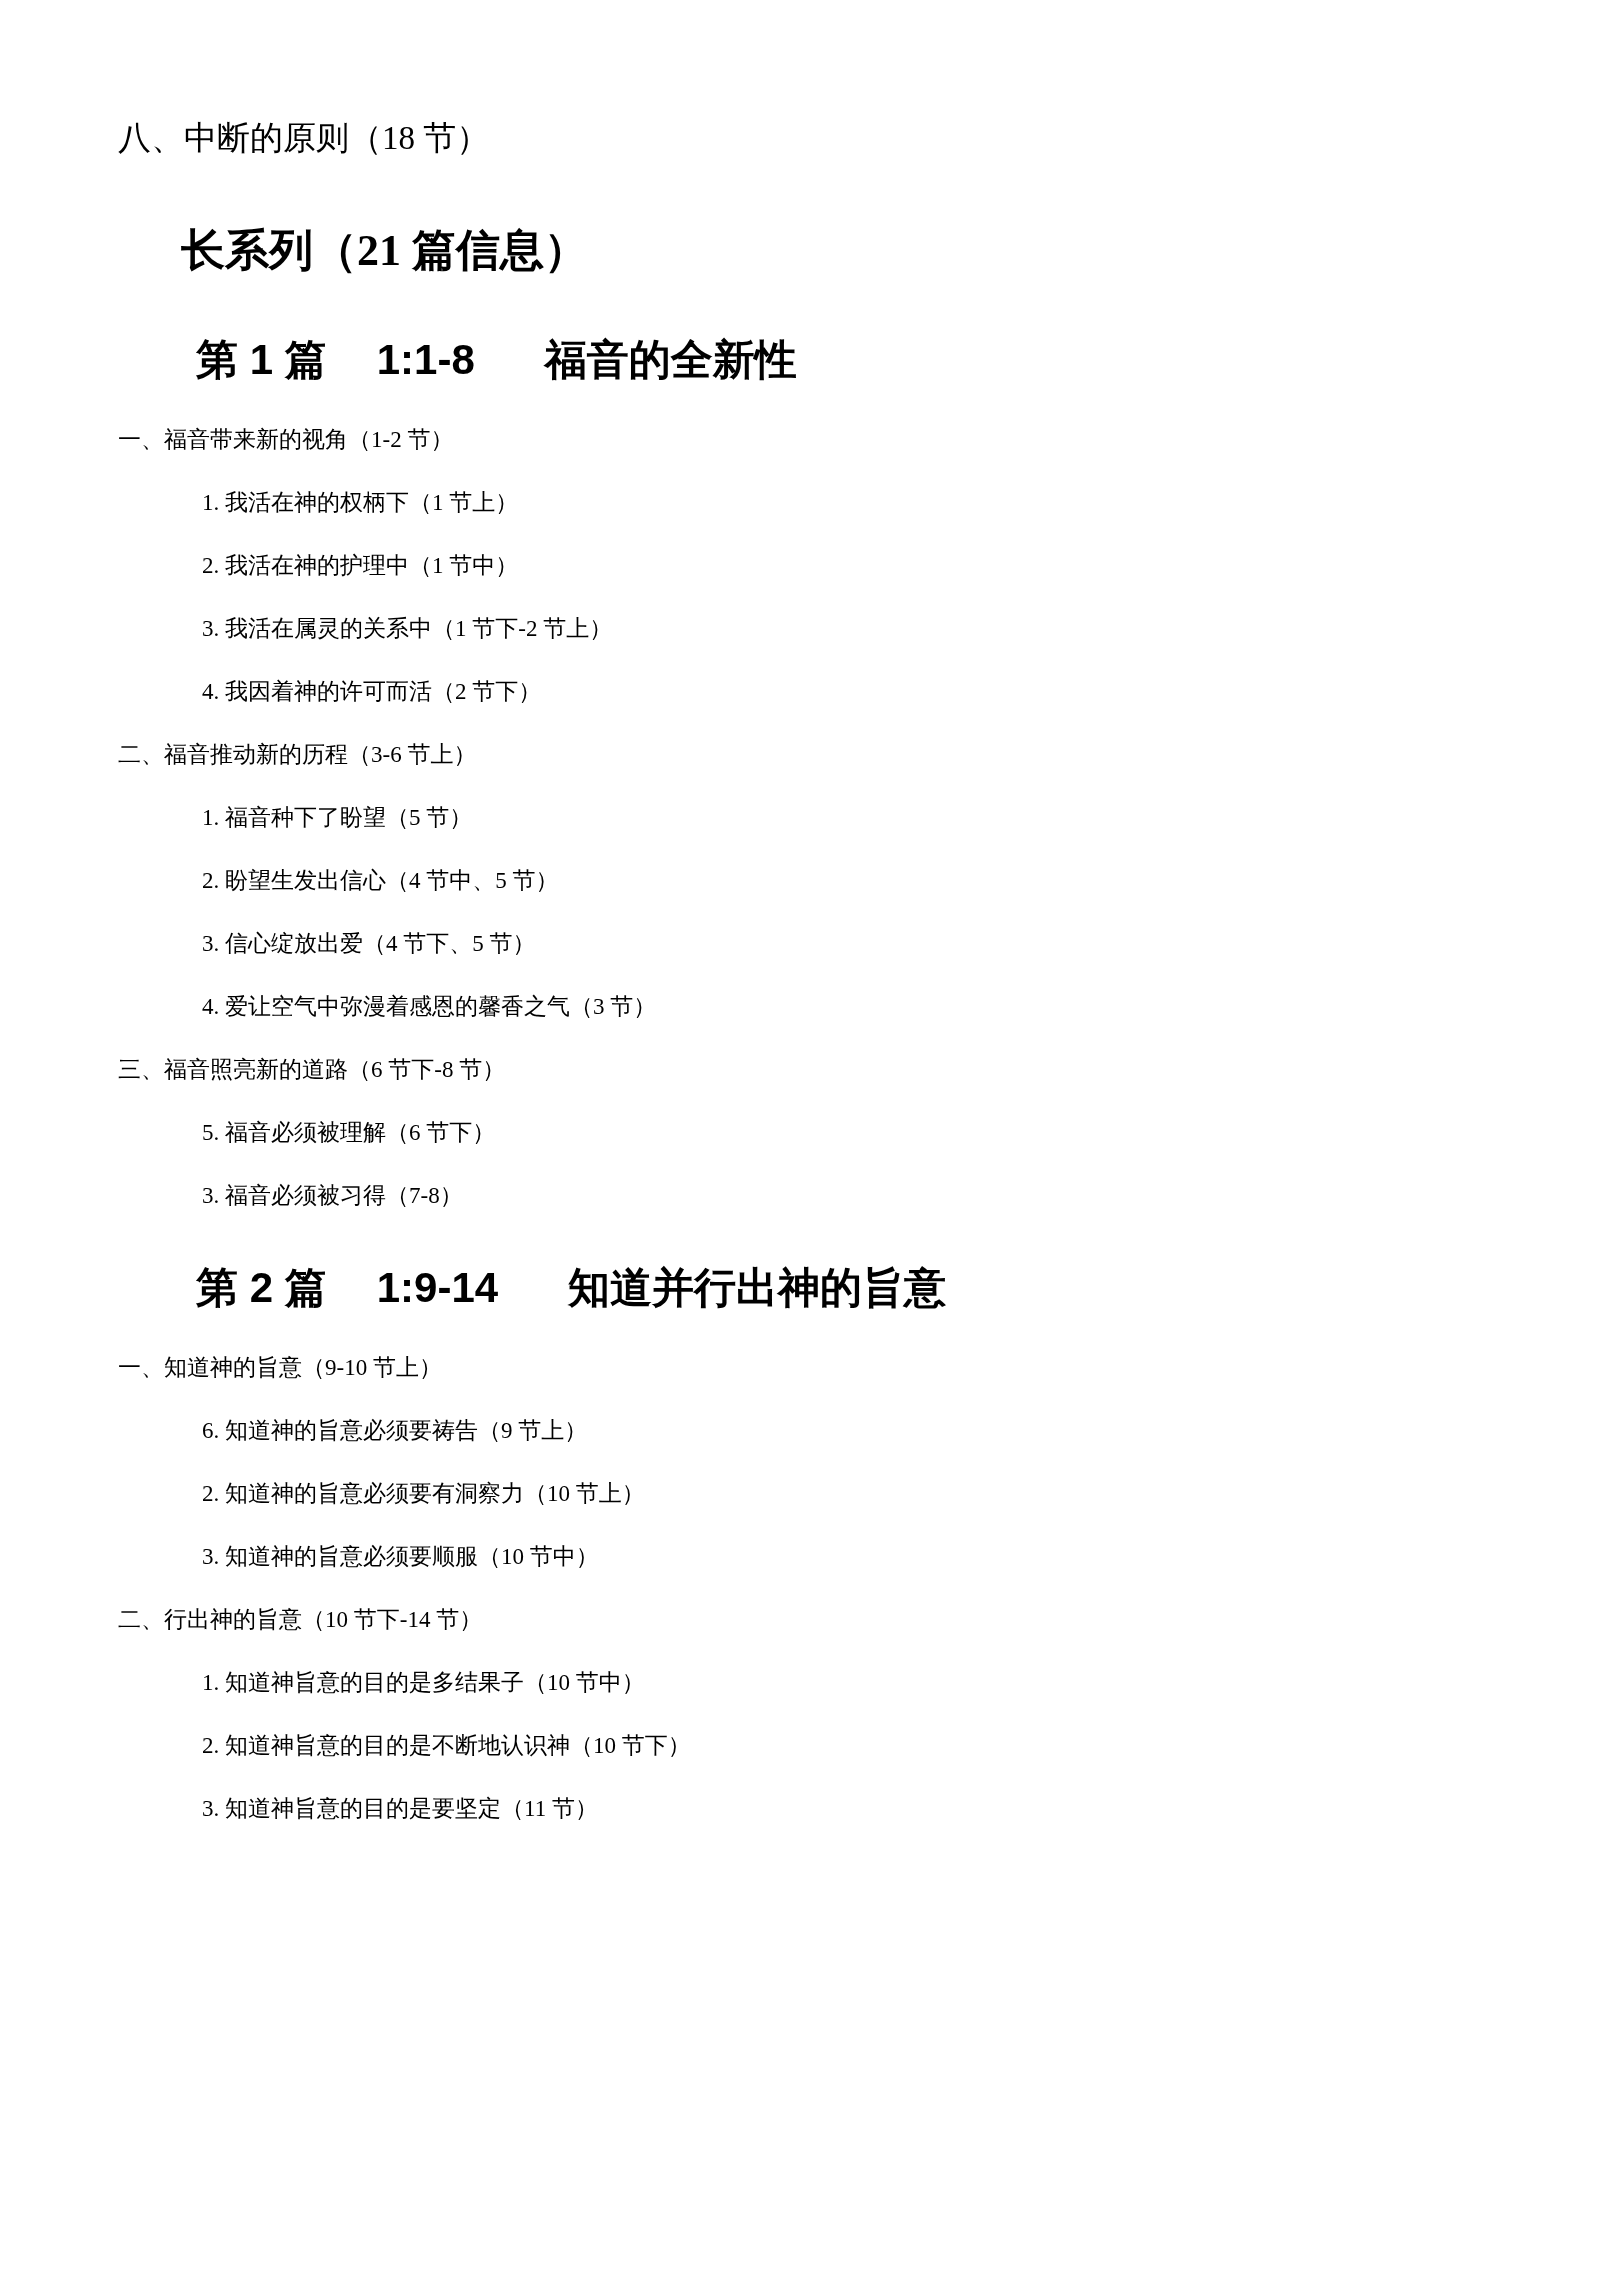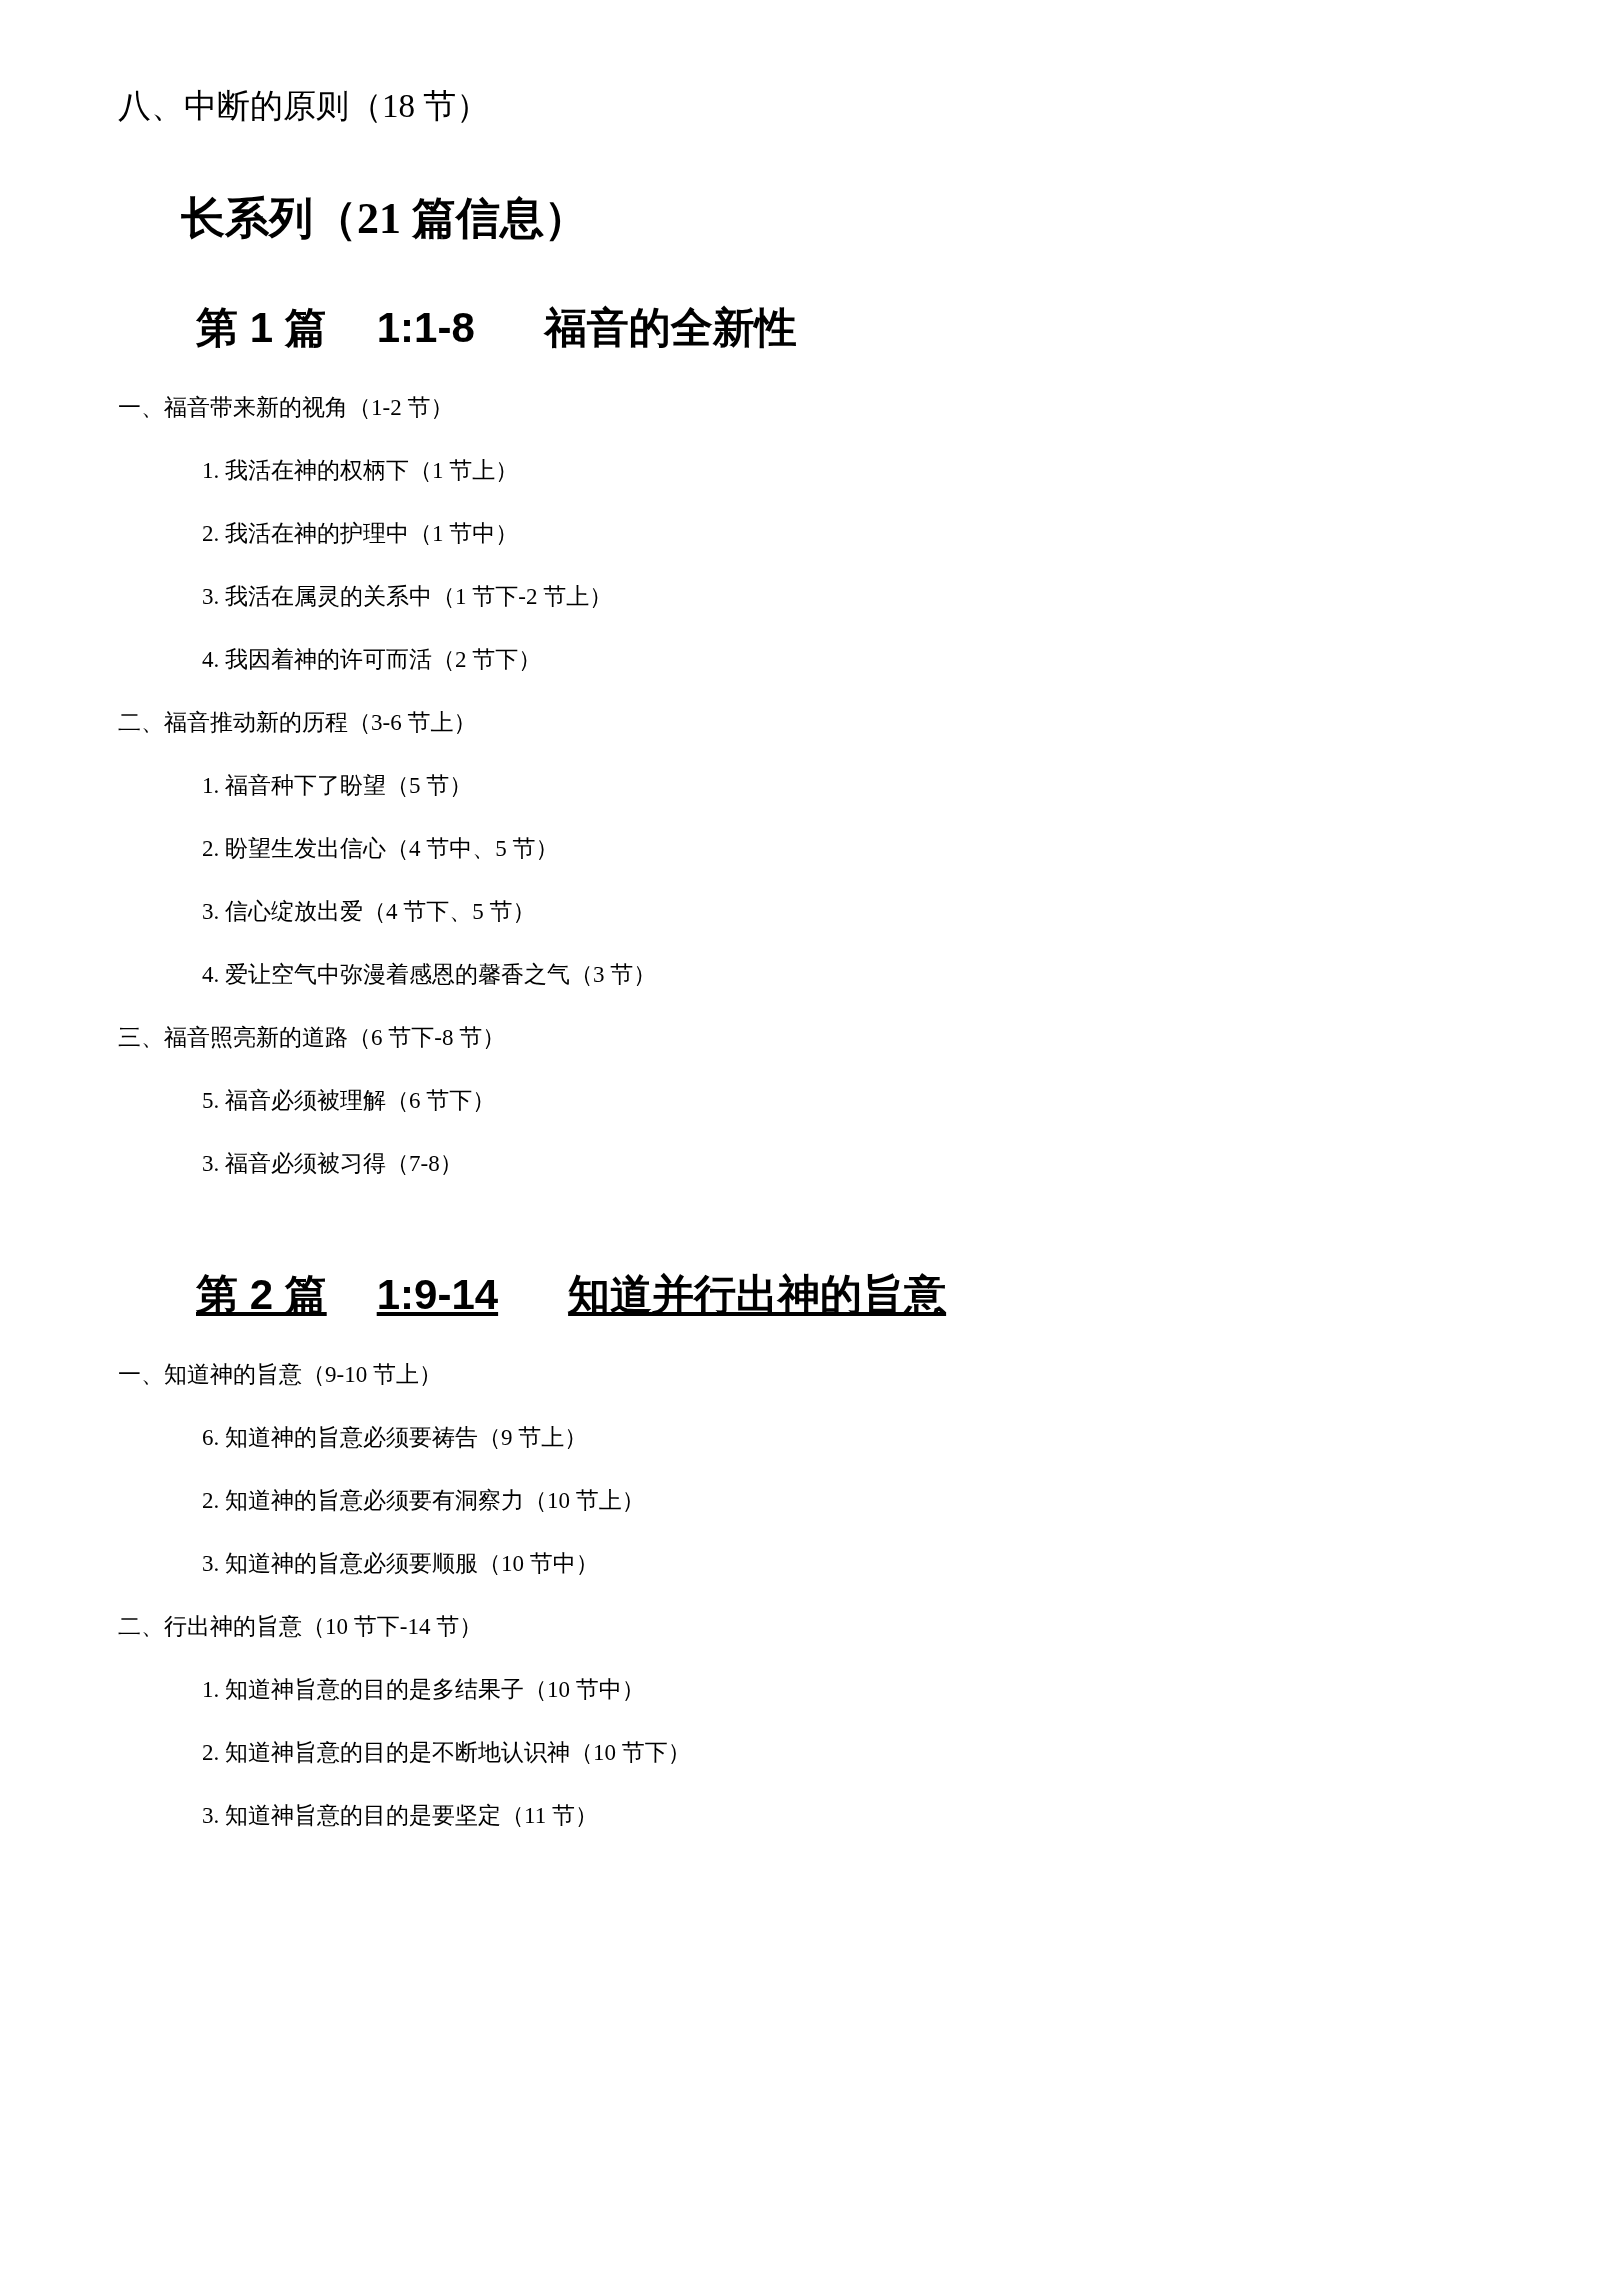--- a/index.html
+++ b/index.html
@@ -11,21 +11,21 @@
     width: 1616px;
     height: 2295px;
     overflow: hidden;
     color: #000000;
     font-family: "Liberation Serif", "DejaVu Serif", serif;
   }
   .page {
     box-sizing: border-box;
     width: 1516px;
     height: 2295px;
-    padding: 88px 62px 0 118px;
+    padding: 120px 62px 0 118px;
     background: #ffffff;
   }
   
   .intro-item {
     margin: 0;
     font-size: 33px;
     line-height: 37px;
     white-space: nowrap;
   }
   
@@ -39,22 +39,21 @@
   
   .section-heading {
     margin: 66px 0 0 78px;
     font-family: "Liberation Sans", "DejaVu Sans", sans-serif;
     font-weight: 700;
     font-size: 42px;
     line-height: 40px;
     white-space: nowrap;
   }
   .section-heading.second {
-    margin-top: 95px;
-    text-decoration: underline;
+    margin-top: 56px;
   }
   .sec-num { margin-right: 50px; }
   .sec-ref { margin-right: 70px; }
   
   .items {
     margin-top: 43px;
   }
   .item {
     margin: 0 0 30px 0;
     font-size: 23px;

